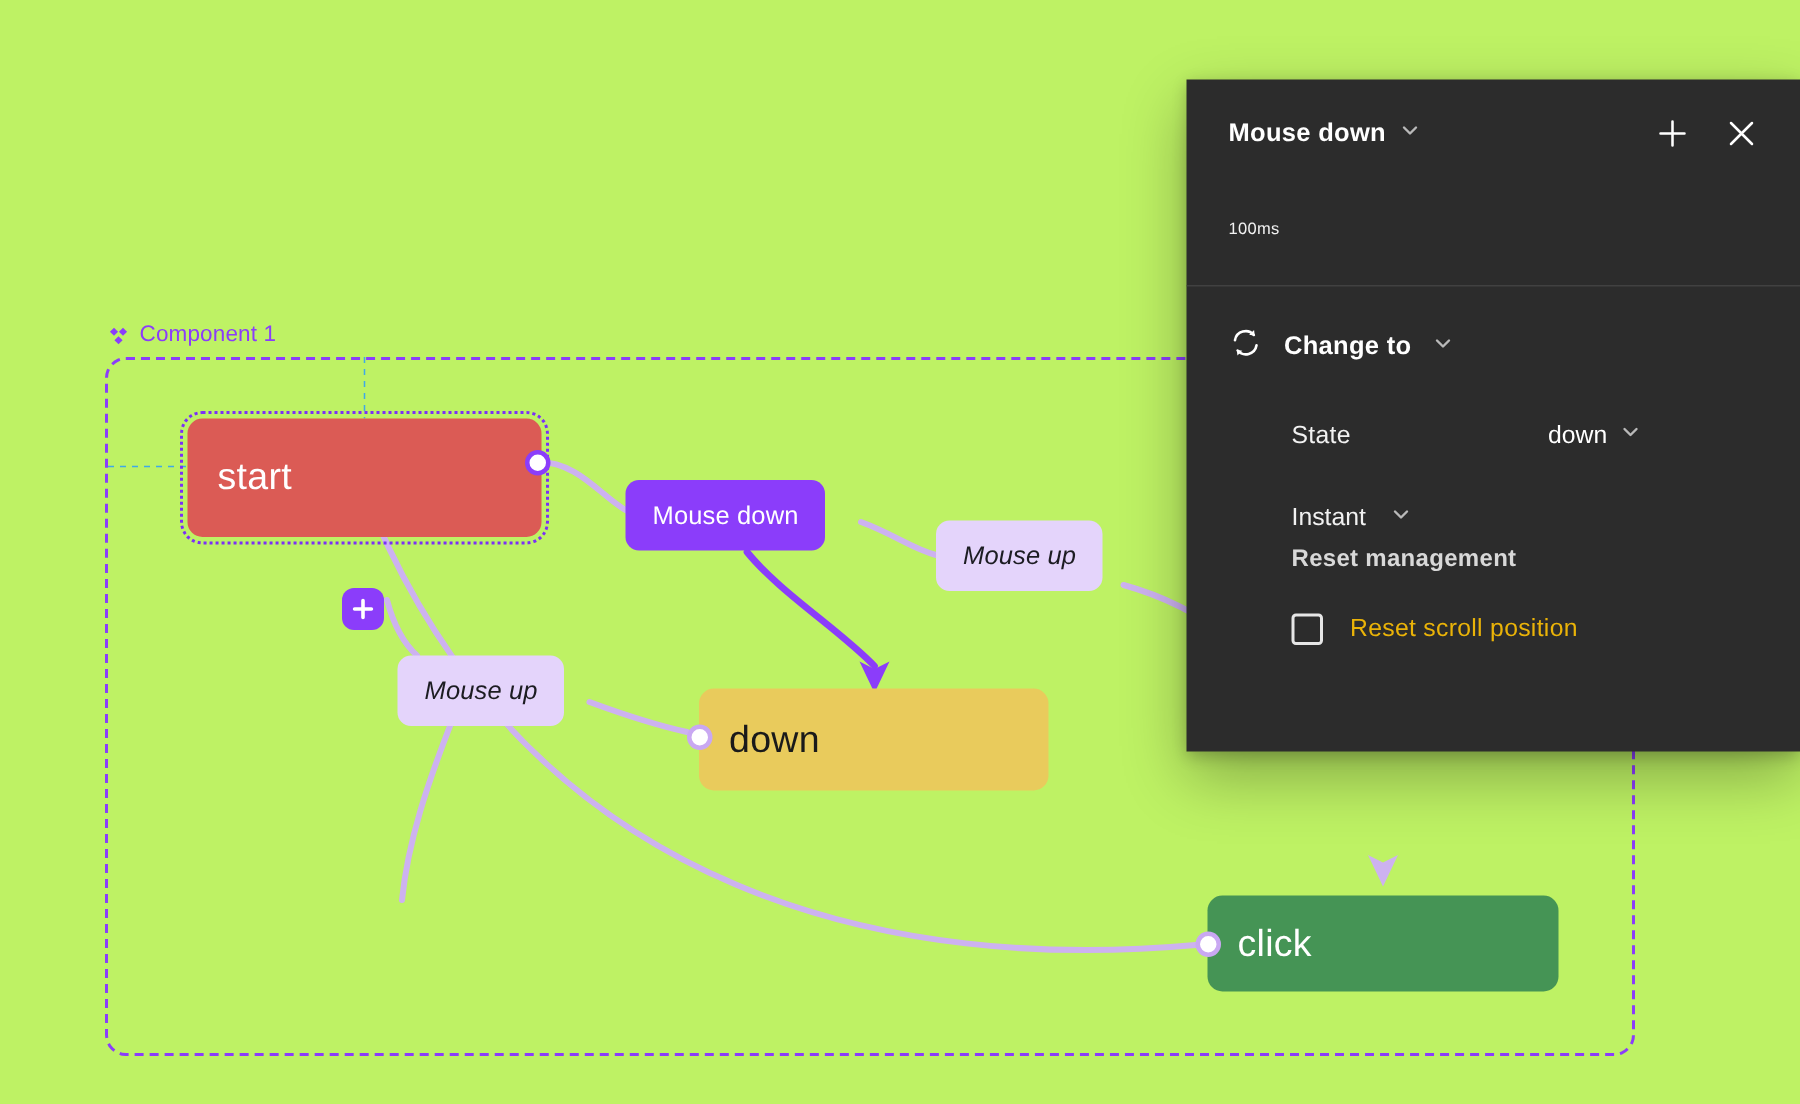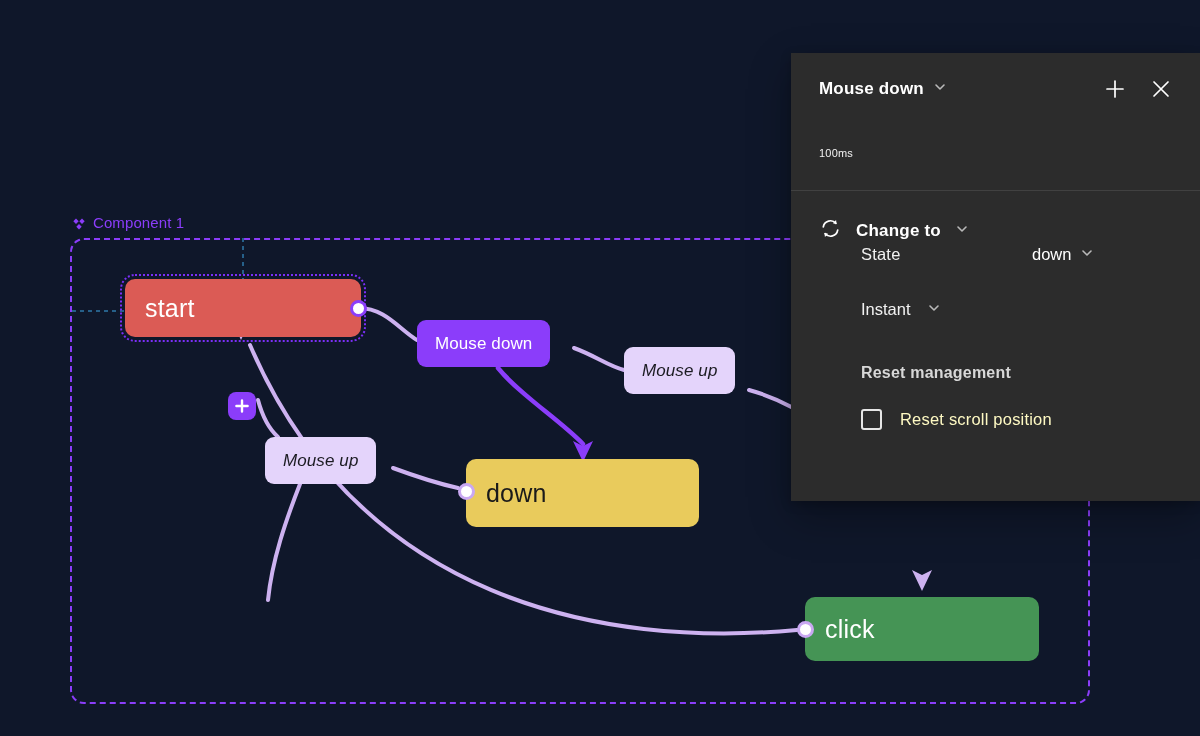--- a/index.html
+++ b/index.html
@@ -3,21 +3,21 @@
 <meta charset="utf-8">
 <title>Prototype Interaction Editor</title>
 <style>
   html,body{margin:0;padding:0;}
   body{
     width:1200px;height:736px;overflow:hidden;position:relative;
     background:#f3f3f3;
     font-family:"Liberation Sans","DejaVu Sans",sans-serif;
     -webkit-font-smoothing:antialiased;
   }
-  #canvas{position:absolute;inset:0;background:#0f172a;}
+  #canvas{position:absolute;inset:0;background:#bef264;}
 
   
   .component-frame{
     position:absolute;left:70px;top:238px;width:1020px;height:466px;
     border:2px dashed #8b3dfa;border-radius:14px;box-sizing:border-box;
   }
   .component-label{
     position:absolute;left:72px;top:214px;display:flex;align-items:center;gap:7px;
     color:#8b3dfa;font-size:15px;font-weight:400;letter-spacing:.1px;white-space:nowrap;
   }
@@ -26,21 +26,21 @@
   
   #edges{position:absolute;left:0;top:0;width:1200px;height:736px;pointer-events:none;}
 
   
   .node{
     position:absolute;border-radius:10px;display:flex;align-items:center;
     box-sizing:border-box;padding-left:20px;
     font-size:25px;font-weight:400;letter-spacing:.2px;
   }
   .node.selected{outline:2px dotted #7b2ff7;outline-offset:3px;}
-  #node-start{left:125px;top:279px;width:236px;height:58px;background:#db5b55;color:#ffffff;}
+  #node-start{left:125px;top:279px;width:236px;height:79px;background:#db5b55;color:#ffffff;}
   #node-down {left:466px;top:459px;width:233px;height:68px;background:#e9cb5c;color:#1a1a1a;}
   #node-click{left:805px;top:597px;width:234px;height:64px;background:#459455;color:#ffffff;}
 
   
   .dot{
     position:absolute;width:17px;height:17px;border-radius:50%;
     background:#ffffff;border:3px solid #8b3dfa;box-sizing:border-box;
   }
   .dot.light{border-color:#c9a8f2;}
   #dot-start{left:350px;top:300px;}
@@ -77,29 +77,29 @@
     font-size:17px;font-weight:700;letter-spacing:.2px;display:flex;align-items:center;gap:9px;
   }
   .panel-header-actions{margin-left:auto;display:flex;align-items:center;gap:22px;}
   .icon-btn{width:24px;height:24px;display:flex;align-items:center;justify-content:center;cursor:pointer;}
   .panel-subrow{padding:0 28px;height:55px;display:flex;align-items:center;}
   .panel-subrow .value{font-size:11px;color:#f2f2f2;letter-spacing:.2px;}
   .panel-divider{height:1px;background:#414141;margin:10px 0 0 0;}
 
   .panel-section{padding:26px 28px 0 28px;}
   .section-head{display:flex;align-items:center;gap:14px;font-size:17px;font-weight:700;letter-spacing:.2px;}
-  .prop-row{display:flex;align-items:flex-start;height:55px;padding-left:42px;box-sizing:border-box;}
+  .prop-row{display:flex;align-items:flex-end;height:55px;padding-left:42px;box-sizing:border-box;}
   .prop-label{font-size:16.5px;color:#f1f1f1;letter-spacing:.2px;}
   .prop-value{margin-left:auto;display:flex;align-items:center;gap:9px;font-size:16.5px;color:#ffffff;
                width:140px;}
   .prop-single{display:flex;align-items:center;gap:16px;font-size:16.5px;color:#f1f1f1;}
   .sub-head{padding-left:42px;font-size:16px;font-weight:700;color:#d8d8d8;margin-top:9px;letter-spacing:.2px;}
   .check-row{display:flex;align-items:center;gap:18px;padding-left:42px;margin-top:27px;}
   .checkbox{width:21px;height:21px;border:2px solid #e6e6e6;border-radius:3px;box-sizing:border-box;}
-  .check-label{font-size:16.5px;color:#fef9c3;letter-spacing:.2px;}
+  .check-label{font-size:16.5px;color:#eab308;letter-spacing:.2px;}
   .chev{display:inline-block;}
 </style>
 </head>
 <body>
 
 <div id="canvas">
 
   <div class="component-label">
     <span class="diamond-icon">
       <svg width="14" height="14" viewBox="0 0 14 14">

